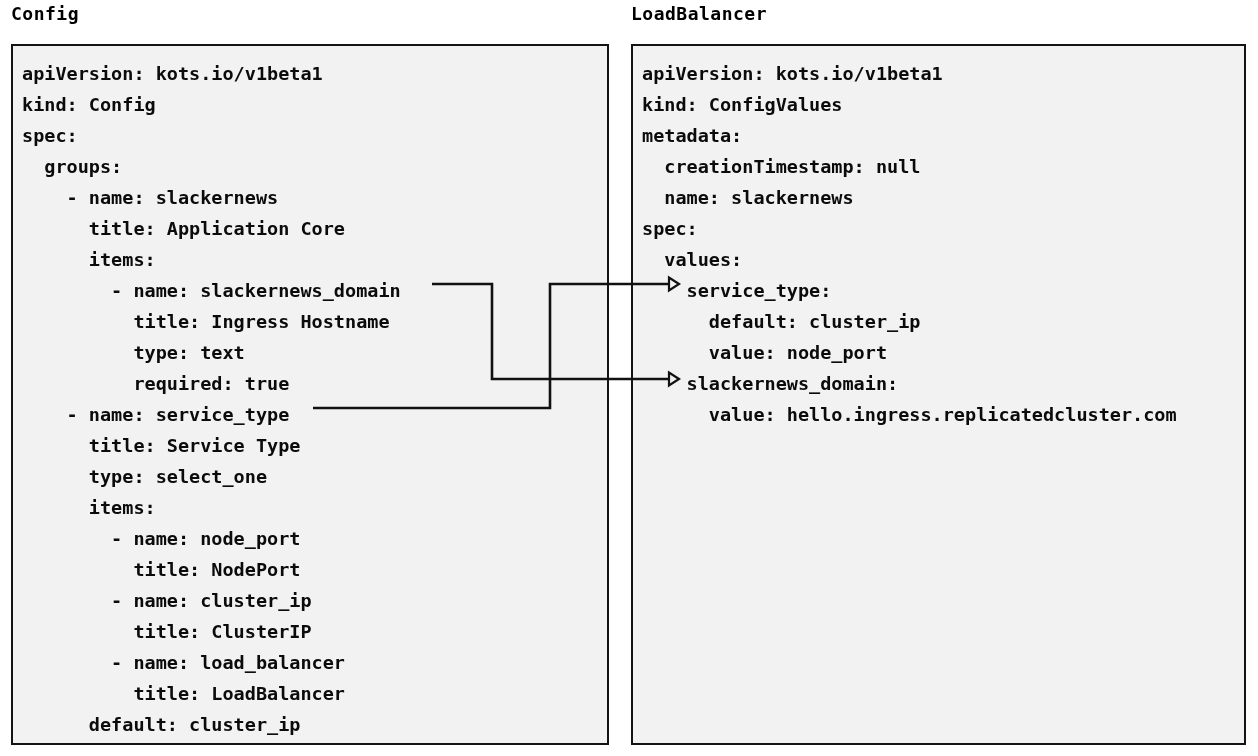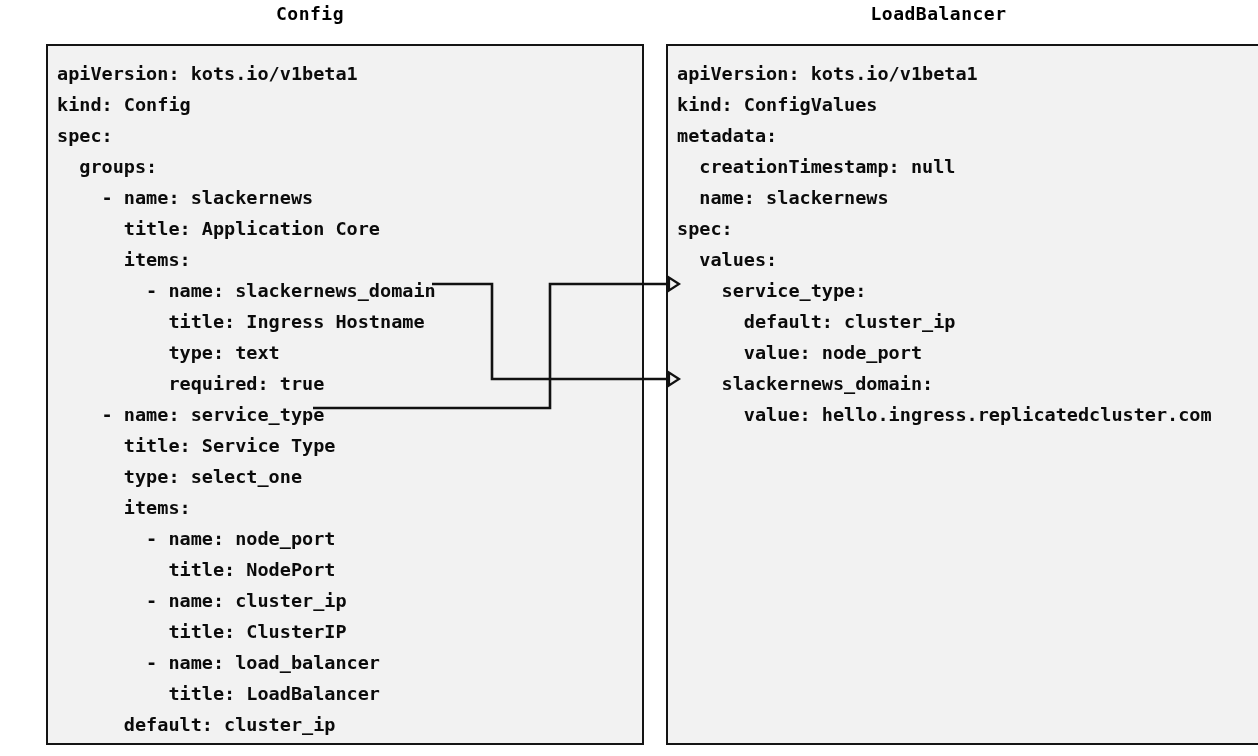--- a/index.html
+++ b/index.html
@@ -19,36 +19,35 @@
 
   
   .panel-title {
     position: absolute;
     top: 3px;
     font-family: "DejaVu Sans Mono", "Liberation Mono", monospace;
     font-size: 18px;
     font-weight: bold;
     color: #000000;
     letter-spacing: 0.5px;
-    text-align: center;
+    text-align: left;
     white-space: nowrap;
     user-select: none;
   }
   #title-config   { left: 11px;  width: 598px; }
   #title-values   { left: 631px; width: 615px; }
 
   
   .panel {
     position: absolute;
     top: 44px;
     height: 701px;
     background: #f2f2f2;
     border: 2px solid #141414;
     box-sizing: border-box;
-    margin-left: 35px;
   }
   #panel-config { left: 11px;  width: 598px; }
   #panel-values { left: 631px; width: 615px; }
 
   
   .yaml {
     position: absolute;
     top: 12px;
     left: 9px;
     right: 4px;

